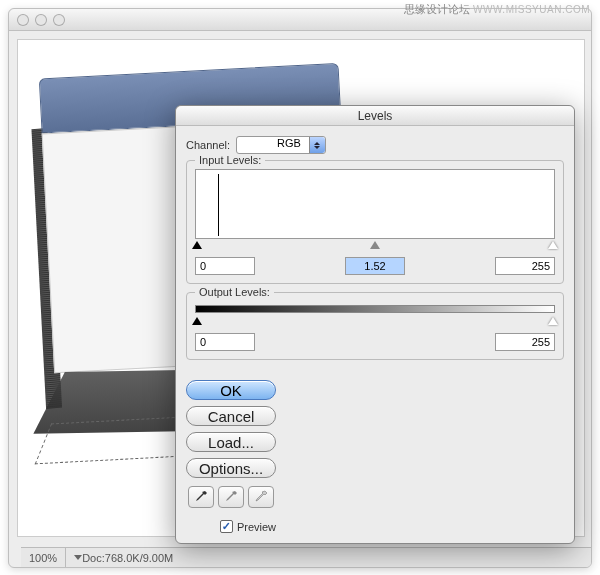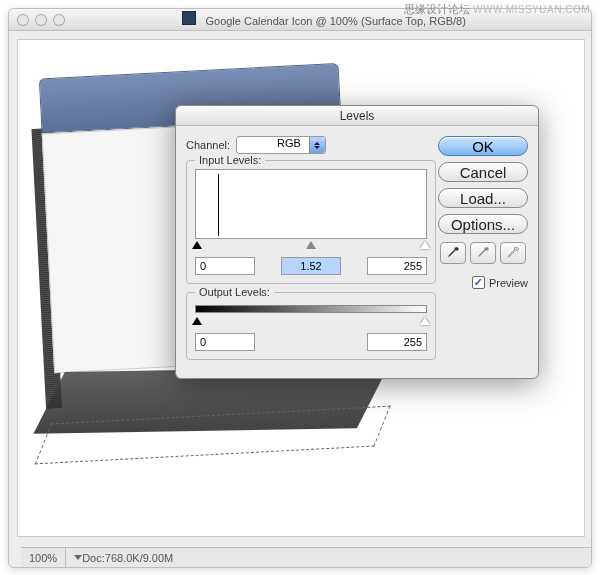--- a/index.html
+++ b/index.html
@@ -24,23 +24,23 @@
 .cal-body { position: absolute; left: 0; top: 55px; width: 300px; height: 240px; background: #f5f5f5; border: 1px solid #ccc; }
 .cal-edge-left { position: absolute; left: -10px; top: 50px; width: 16px; height: 280px; background: repeating-linear-gradient(0deg, #333 0, #555 1px, #333 2px); transform: skewY(-2deg); }
 .cal-bottom { position: absolute; left: -10px; top: 300px; width: 330px; height: 60px; background: linear-gradient(#444, #222); transform: skewX(-30deg) skewY(2deg); opacity: 0.85; }
 .sel { position: absolute; left: -15px; top: 345px; width: 340px; height: 40px; border: 1px dashed #666; transform: skewX(-25deg); }
 
 .statusbar { position: absolute; left: 4px; bottom: 0; height: 20px; width: 100%; background: #e7e7e7; border-top: 1px solid #bbb; display: flex; align-items: center; font-size: 10px; color: #555; margin-left: 8px; }
 .zoom-box { padding: 0 8px; border-right: 1px solid #bbb; height: 100%; display: flex; align-items: center; }
 .doc-box { padding: 0 8px; display: flex; align-items: center; }
 .tri { width: 0; height: 0; border-left: 4px solid transparent; border-right: 4px solid transparent; border-top: 5px solid #666; }
 
-.dialog { position: absolute; left: 175px; top: 105px; width: 364px; background: #ececec; border: 1px solid #888; border-radius: 6px; box-shadow: 0 6px 30px rgba(0,0,0,0.4); z-index: 50; }
+.dialog { position: absolute; left: 175px; top: 105px; width: 400px; background: #ececec; border: 1px solid #888; border-radius: 6px; box-shadow: 0 6px 30px rgba(0,0,0,0.4); z-index: 50; }
 .dialog-title { height: 20px; background: linear-gradient(#fbfbfb, #dedede); border-bottom: 1px solid #bbb; border-radius: 6px 6px 0 0; text-align: center; font-size: 12px; color: #333; line-height: 20px; }
-.dialog-body { display: flex; padding: 10px; gap: 2px; }
+.dialog-body { display: flex; padding: 10px; gap: 12px; flex-direction: column; }
 .dialog-left { flex: 1; }
 .dialog-right { width: 90px; display: flex; flex-direction: column; gap: 6px; }
 
 .row { display: flex; align-items: center; margin-bottom: 6px; gap: 6px; }
 .lbl { color: #333; }
 .select-box { display: flex; align-items: flex-start; background: #fff; border: 1px solid #999; border-radius: 3px; height: 18px; padding-left: 32px; }
 .select-val { padding: 0 8px; font-size: 11px; }
 .select-btn { width: 16px; height: 16px; background: linear-gradient(#bcd5ff, #6fa0e8); border-left: 1px solid #888; border-radius: 0 3px 3px 0; display: flex; flex-direction: column; justify-content: center; align-items: center; }
 .select-btn::before { content: ""; border-left: 3px solid transparent; border-right: 3px solid transparent; border-bottom: 3px solid #223; margin-bottom: 1px; }
 .select-btn::after { content: ""; border-left: 3px solid transparent; border-right: 3px solid transparent; border-top: 3px solid #223; }
@@ -80,24 +80,20 @@
   <span class="cn">思缘设计论坛</span>
   <span class="url">WWW.MISSYUAN.COM</span>
 </div>
 
 <div class="app-window">
   <div class="titlebar">
     <div class="traffic">
       <div class="tl"></div>
       <div class="tl"></div>
       <div class="tl"></div>
-    </div>
-    <div class="title-text">
-      <span class="ps-icon"></span>
-      <span>Google Calendar Icon @ 100% (Surface Top, RGB/8)</span>
     </div>
   </div>
 
   <div class="canvas-area">
     <div class="artwork">
       <div class="cal-edge-left"></div>
       <div class="cal-top"></div>
       <div class="cal-body"></div>
       <div class="cal-bottom"></div>
       <div class="sel"></div>

